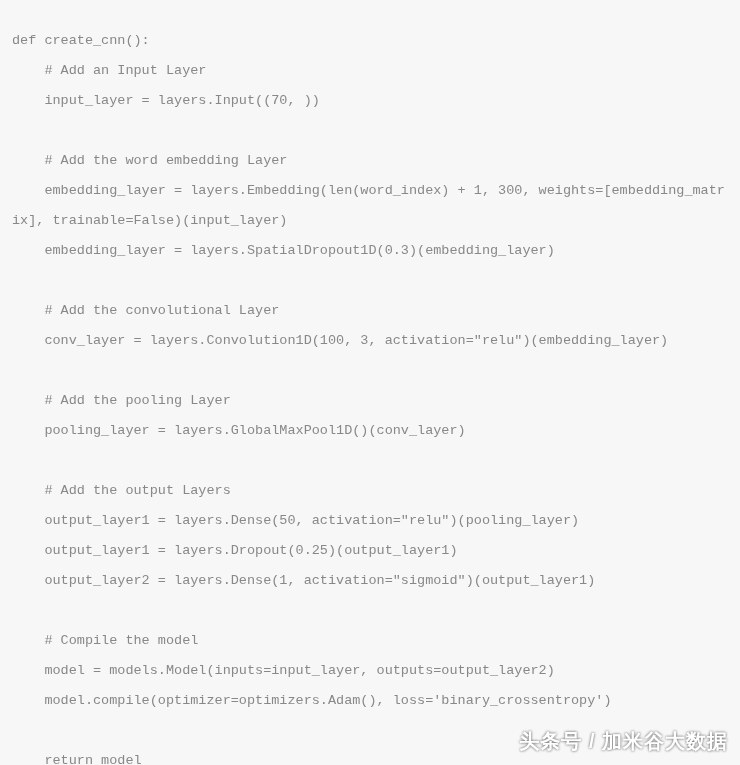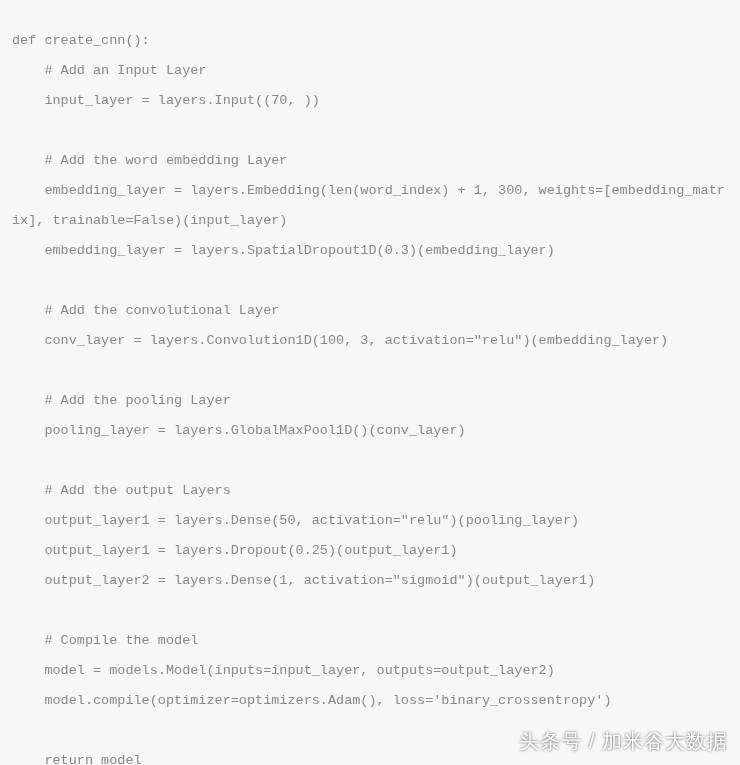--- a/index.html
+++ b/index.html
@@ -21,21 +21,21 @@
     word-break: break-all;
     background: #f7f7f7;
     position: relative;
   }
   .watermark {
     position: absolute;
     right: 12px;
     bottom: 10px;
     font-family: "Microsoft YaHei", Arial, sans-serif;
     font-size: 20px;
-    font-weight: 400;
+    font-weight: 700;
     color: #fff;
     letter-spacing: 1px;
     text-shadow:
       -1px -1px 2px rgba(0,0,0,0.18),
        1px -1px 2px rgba(0,0,0,0.18),
       -1px  1px 2px rgba(0,0,0,0.18),
        1px  1px 2px rgba(0,0,0,0.18);
     pointer-events: none;
     user-select: none;
   }

